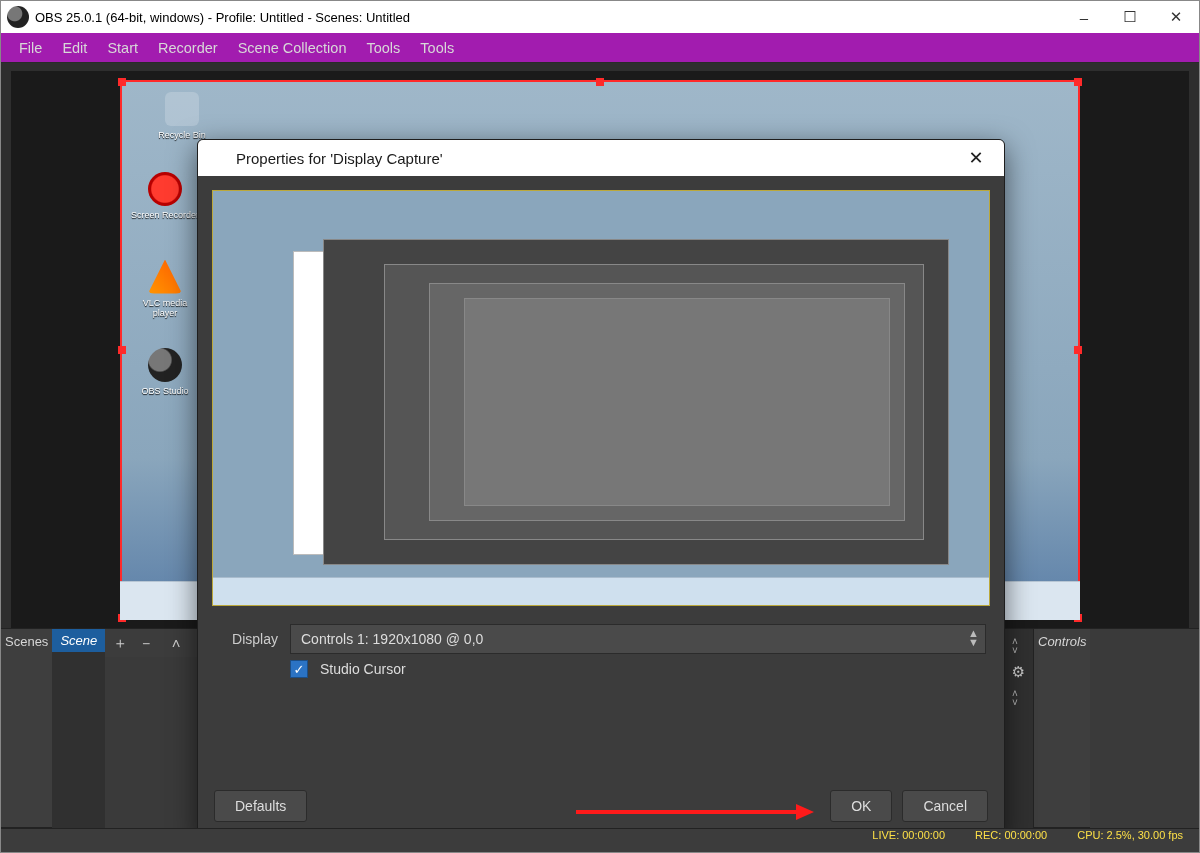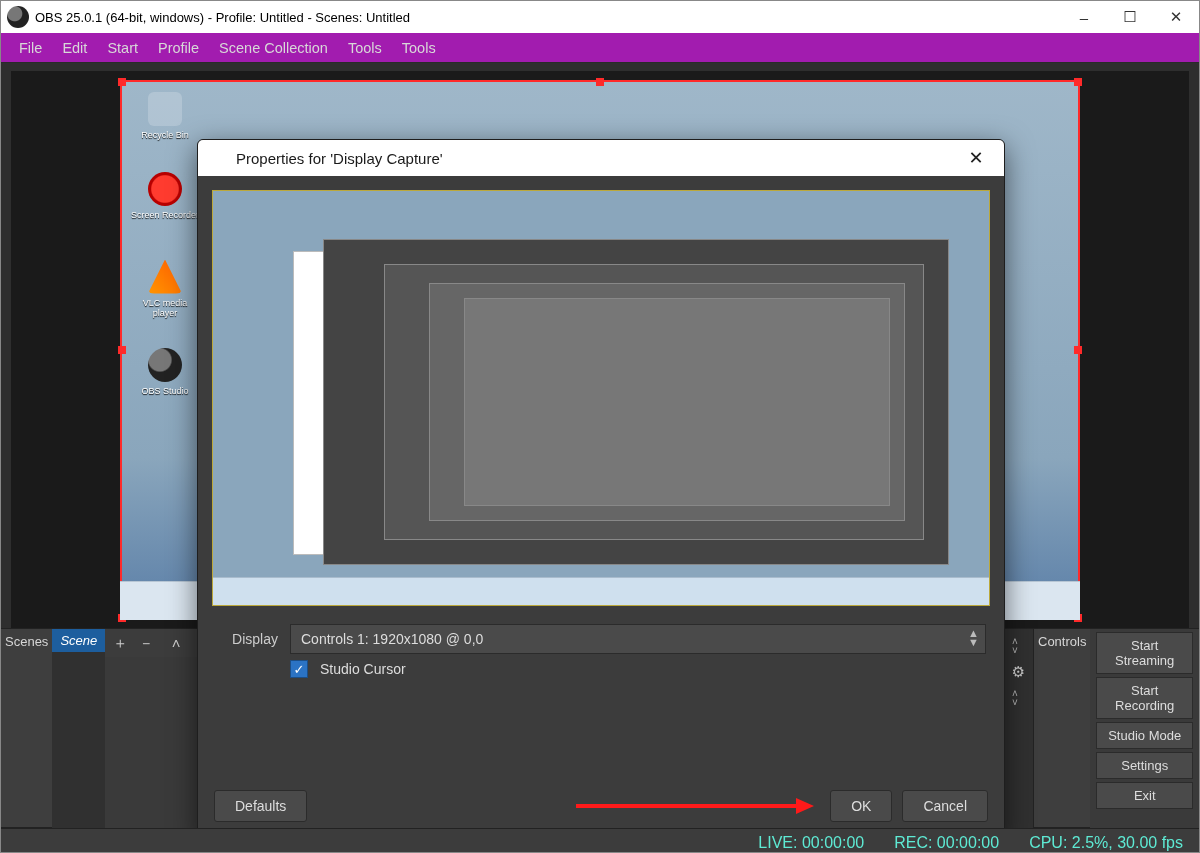--- a/index.html
+++ b/index.html
@@ -22,46 +22,46 @@
   .preview-wrap { position: absolute; left: 10px; right: 10px; top: 8px; bottom: 200px; background: #1a1a1a; display:flex; align-items:center; justify-content:center;}
   .preview-inner { position: relative; width: 960px; height: 540px; background: linear-gradient(180deg,#9fb7c9 0%, #8aa6bc 70%, #5a7ea7 100%); }
   .preview-inner::after{ content:""; position:absolute; left:0; bottom:0; right:0; height:38px; background:#dbe6f0; border-top:1px solid #b7c6d4;}
   .sel-box { position:absolute; inset:0; border:2px solid #ff2a2a; }
   .handle { position:absolute; width:8px; height:8px; background:#ff2a2a; }
   .h-tl{top:-4px;left:-4px}.h-tr{top:-4px;right:-4px}.h-bl{bottom:-4px;left:-4px}.h-br{bottom:-4px;right:-4px}
   .h-tm{top:-4px;left:50%;margin-left:-4px}.h-bm{bottom:-4px;left:50%;margin-left:-4px}
   .h-ml{left:-4px;top:50%;margin-top:-4px}.h-mr{right:-4px;top:50%;margin-top:-4px}
   .desk-icon{position:absolute;width:70px;text-align:center;color:#fff;font-size:9px;text-shadow:0 1px 1px #000;}
   .desk-icon .di-g{width:34px;height:34px;margin:0 auto 4px;border-radius:6px;background:#fff3;}
-  .di1{left:10px;top:12px}.di2{left:10px;top:92px}.di2 .di-g{background:radial-gradient(circle,#ff3b2f 0 55%, #b80000 60% 100%);width:34px;height:34px;border-radius:50%;}
+  .di1{left:27px;top:12px}.di2{left:10px;top:92px}.di2 .di-g{background:radial-gradient(circle,#ff3b2f 0 55%, #b80000 60% 100%);width:34px;height:34px;border-radius:50%;}
   .di3{left:10px;top:180px}.di3 .di-g{background:linear-gradient(45deg,#ff9500,#ff5e00);clip-path:polygon(50% 0,100% 100%,0 100%);}
   .di4{left:10px;top:268px}.di4 .di-g{background:radial-gradient(circle at 35% 35%, #777 0 35%, #222 40% 100%);border-radius:50%;}
 
   
   .docks { position:absolute; left:0; right:0; bottom:0; height:200px; display:flex; background:#3a3a3a; border-top:1px solid #222;}
   .dock { flex:1; border-right:1px solid #222; display:flex; }
-  .dock:last-child{border-right:none;}
+  .dock:last-child{border-right:none;font-style:italic;}
   .dock-controls{flex:0 0 165px;}
   .dock .dock-title{background:#3e3e3e;color:#d6d6d6;font-size:13px;text-align:center;padding:5px 4px;border-bottom:1px solid #222;position:relative;}
   .dock .pop-icon{position:absolute;right:6px;top:6px;font-size:12px;color:#aaa;}
   .dock-body{flex:1;background:#303030;color:#ddd;font-size:13px;position:relative;}
   .scene-row{background:#1d5e9e;color:#fff;padding:4px 8px;font-style:italic;}
   .dock-foot{height:28px;background:#3c3c3c;display:flex;align-items:center;gap:4px;padding:0 4px;color:#ccc;}
   .mini-btn{width:22px;height:20px;display:flex;align-items:center;justify-content:center;font-size:15px;border:1px solid transparent;}
   .ctrl-btn{display:block;margin:3px 6px;background:#4a4a4a;color:#ddd;font-size:13px;text-align:center;padding:5px 4px;border:1px solid #2b2b2b;}
 
   
   .mixer-track{position:absolute;left:10px;right:54px;top:46px;height:10px;background:linear-gradient(90deg,#0b4 0%, #0b4 50%, #cc0 70%, #c33 100%);border:1px solid #111;}
   .mixer-track2{top:64px;}
   .mixer-label{position:absolute;left:10px;top:24px;font-size:11px;color:#bbb;}
   .mixer-vol{position:absolute;right:10px;top:48px;font-size:18px;color:#ddd;}
   .mixer-gear{position:absolute;right:10px;top:74px;font-size:16px;color:#ddd;}
 
   
-  .status-bar{height:24px;background:#3c3c3c;color:#5eead4;font-size:16px;display:flex;align-items:flex-end;justify-content:flex-end;gap:30px;padding:0 16px;border-top:1px solid #222;}
+  .status-bar{height:24px;background:#3c3c3c;color:#fde047;font-size:11px;display:flex;align-items:flex-start;justify-content:flex-end;gap:30px;padding:0 16px;border-top:1px solid #222;}
 
   
   .modal { position:absolute; left:196px; top:76px; width:808px; height:700px; background:#3c3c3c; border:1px solid #1e1e1e; box-shadow:0 8px 28px rgba(0,0,0,.55); border-radius:6px; overflow:hidden; display:flex; flex-direction:column;}
   .modal .m-title{height:36px;background:#fff;color:#1a1a1a;display:flex;align-items:center;font-size:15px;padding:0 10px;justify-content:center;}
   .modal .m-title .tb-icon{width:20px;height:20px;margin-right:8px;}
   .modal .m-title .m-close{margin-left:auto;font-size:18px;width:36px;text-align:center;color:#222;}
   .modal .m-preview{height:430px;background:#3c3c3c;padding:14px 14px 0;}
   .modal .m-preview-inner{height:100%;background:#8aa6bc;border:1px solid #bba83a;position:relative;overflow:hidden;}
   .modal .m-preview-inner .taskbar{position:absolute;left:0;right:0;bottom:0;height:28px;background:#cfe0ee;border-top:1px solid #a9bccd;}
   
@@ -72,21 +72,21 @@
   .file-explorer{position:absolute;left:80px;top:60px;width:84px;bottom:50px;background:#fff;border:1px solid #bbb;}
 
   .modal .m-form{padding:12px 18px;color:#ddd;font-size:14px;}
   .form-row{display:flex;align-items:center;gap:12px;margin:6px 0;}
   .form-row .lbl{width:62px;text-align:right;color:#ccc;}
   .select{flex:1;background:#4a4a4a;border:1px solid #2b2b2b;padding:6px 10px;color:#ddd;position:relative;}
   .select .spin{position:absolute;right:6px;top:4px;font-size:11px;color:#bbb;line-height:9px;}
   .chk{width:18px;height:18px;background:#2b73c4;border:1px solid #1c4e86;display:inline-flex;align-items:center;justify-content:center;color:#fff;font-size:13px;margin-left:74px;}
   .chk-label{color:#ddd;}
 
-  .modal .m-buttons{margin-top:auto;display:flex;align-items:center;padding:10px 16px 16px;gap:10px;}
+  .modal .m-buttons{margin-top:auto;display:flex;align-items:flex-end;padding:10px 16px 16px;gap:10px;}
   .btn{background:#4a4a4a;color:#ddd;border:1px solid #2b2b2b;padding:7px 20px;font-size:14px;border-radius:3px;}
   .spacer{flex:1;position:relative;height:20px;}
   .arrow-svg{position:absolute;top:50%;transform:translateY(-50%);right:4px;}
   .updown{font-size:10px;line-height:9px;color:#bbb;display:flex;flex-direction:column;align-items:center;justify-content:center;width:20px;}
   .tiny-gear{font-size:15px;color:#ccc;}
   .sources-right{display:flex;flex-direction:column;align-items:center;gap:4px;padding-top:6px;width:32px;}
 </style>
 </head>
 <body>
 
@@ -99,21 +99,21 @@
       <div class="tb-btn">–</div>
       <div class="tb-btn">☐</div>
       <div class="tb-btn">✕</div>
     </div>
   </div>
 
   <div class="menu-bar">
     <div class="menu-item">File</div>
     <div class="menu-item">Edit</div>
     <div class="menu-item">Start</div>
-    <div class="menu-item">Profile</div>
+    <div class="menu-item">Recorder</div>
     <div class="menu-item">Scene Collection</div>
     <div class="menu-item">Tools</div>
     <div class="menu-item">Tools</div>
   </div>
 
   <div class="main-area">
     <div class="preview-wrap">
       <div class="preview-inner">
         <div class="desk-icon di1"><div class="di-g"></div><span>Recycle Bin</span></div>
         <div class="desk-icon di2"><div class="di-g"></div><span>Screen Recorder</span></div>
@@ -193,27 +193,20 @@
             <div class="updown">
                 <span>˄</span>
                 <span>˅</span>
               </div>
           </div>
         </div>
       </div>
 
       <div class="dock dock-controls">
         <div class="dock-title"><span>Controls</span></div>
-        <div class="dock-body" style="background:#3a3a3a;">
-          <div class="ctrl-btn">Start Streaming</div>
-          <div class="ctrl-btn">Start Recording</div>
-          <div class="ctrl-btn">Studio Mode</div>
-          <div class="ctrl-btn">Settings</div>
-          <div class="ctrl-btn">Exit</div>
-        </div>
       </div>
     </div>
 
     <div class="modal">
       <div class="m-title">
         <span class="tb-icon"></span>
         <span>Properties for 'Display Capture'</span>
         <span class="m-close">✕</span>
       </div>
       <div class="m-preview">

